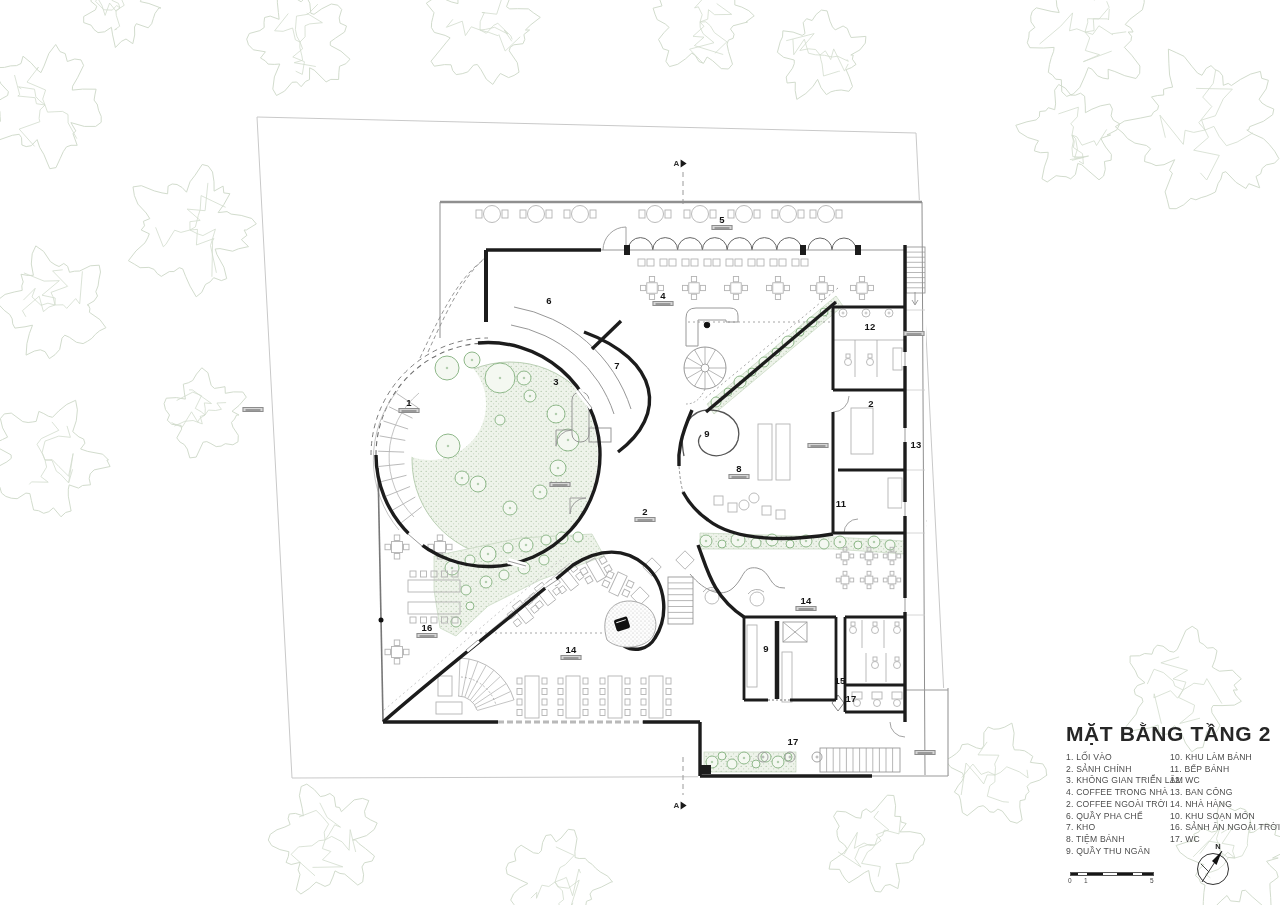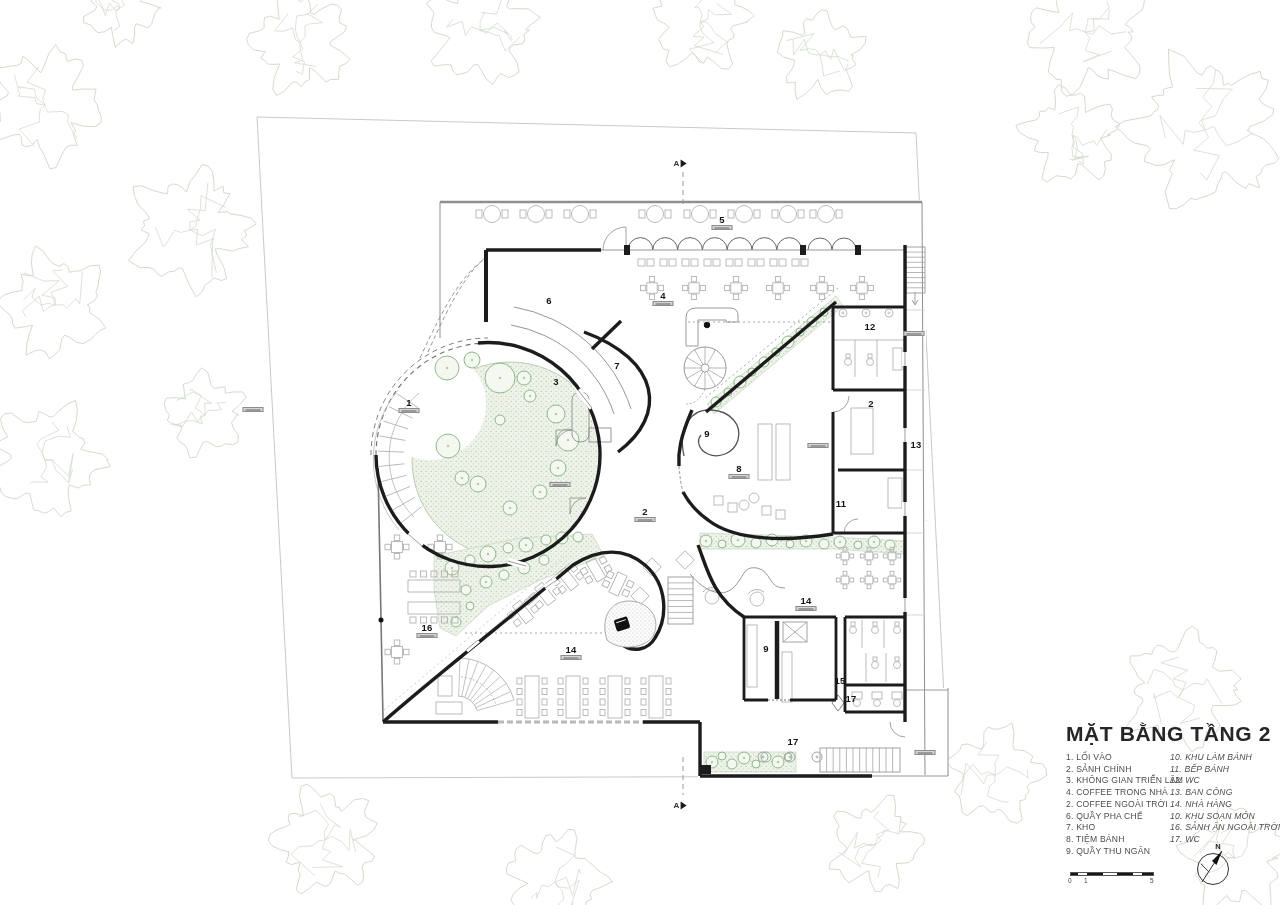--- a/index.html
+++ b/index.html
@@ -16,21 +16,21 @@
   .smark{position:absolute;display:flex;align-items:center;gap:1px;transform:translate(-50%,-50%);}
   .smark .sa{font-size:8px;font-weight:bold;color:#333;}
   .smark .tri{width:0;height:0;border-top:4px solid transparent;border-bottom:4px solid transparent;
               border-left:6px solid #1a1a1a;}
   
   #title{position:absolute;left:1066px;top:722px;font-size:21px;font-weight:bold;color:#262626;
          letter-spacing:.6px;white-space:nowrap;text-align:right;}
   .legcol{position:absolute;top:752px;font-size:8.6px;line-height:11.7px;color:#4c4c4c;
           letter-spacing:.2px;white-space:nowrap;}
   #legcol1{left:1066px;}
-  #legcol2{left:1170px;font-style:italic;}
+  #legcol2{left:1170px;}
   
   #scalebar{position:absolute;left:1070px;top:866px;width:84px;height:18px;}
   #scalebar .bar{position:absolute;left:0;top:6px;width:84px;height:4px;border:1px solid #555;
      box-sizing:border-box;
      background:linear-gradient(90deg,#161616 0 9%,#fff 9% 19%,#161616 19% 39%,#fff 39% 56%,
                 #161616 56% 75%,#fff 75% 86%,#161616 86% 100%);}
   #scalebar .tick{position:absolute;top:11px;font-size:6.5px;color:#444;}
   #scalebar .t0{left:-2px;}#scalebar .t1{left:14px;}#scalebar .t5{left:80px;}
   
   #north{position:absolute;left:1192px;top:842px;}

